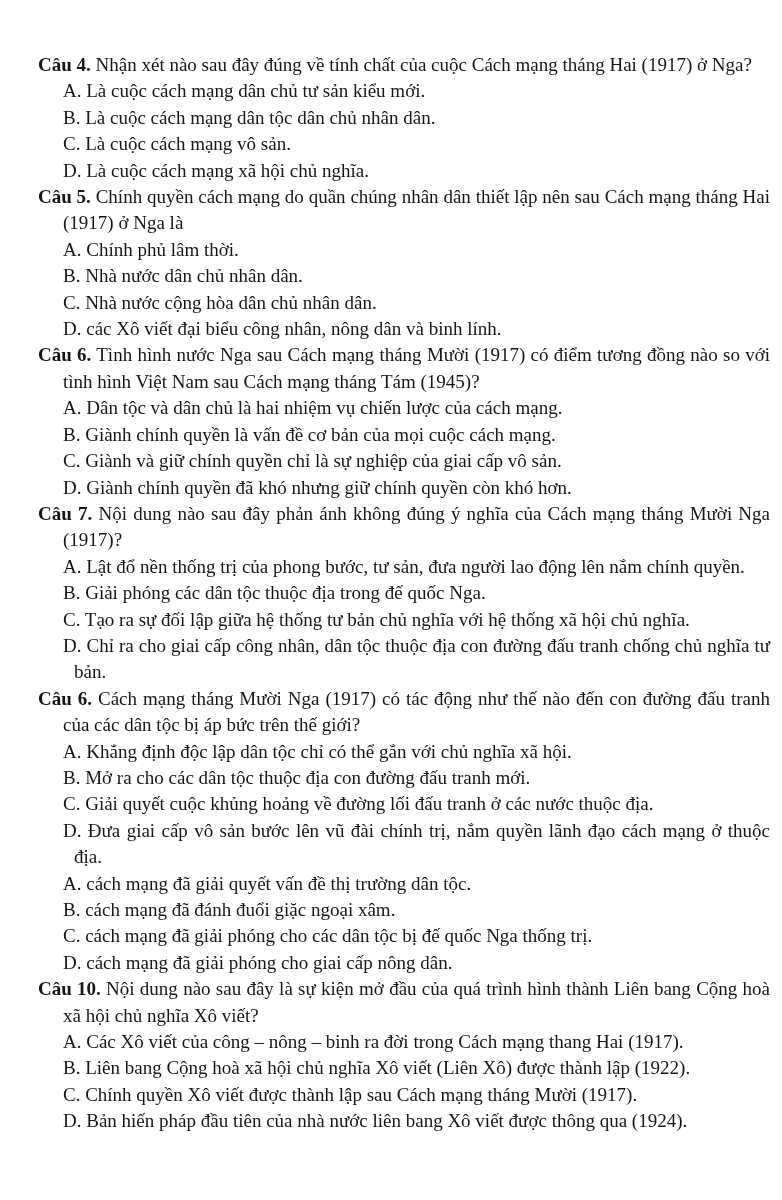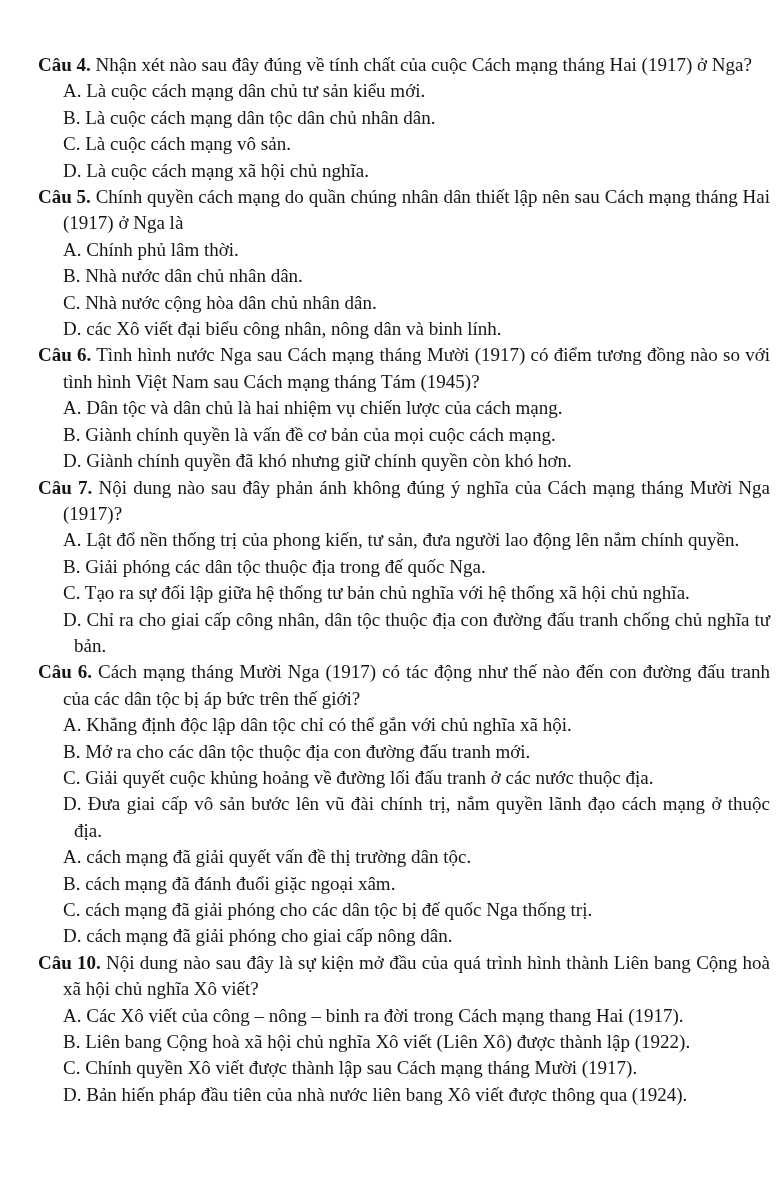--- a/index.html
+++ b/index.html
@@ -63,26 +63,27 @@
     <p class="option">A. Chính phủ lâm thời.</p>
     <p class="option">B. Nhà nước dân chủ nhân dân.</p>
     <p class="option">C. Nhà nước cộng hòa dân chủ nhân dân.</p>
     <p class="option">D. các Xô viết đại biểu công nhân, nông dân và binh lính.</p>
   </section>
 
   <section class="question">
     <p class="q-head"><span class="q-label">Câu 6.</span> <span>Tình hình nước Nga sau Cách mạng tháng Mười (1917) có điểm tương đồng nào so với tình hình Việt Nam sau Cách mạng tháng Tám (1945)?</span></p>
     <p class="option">A. Dân tộc và dân chủ là hai nhiệm vụ chiến lược của cách mạng.</p>
     <p class="option">B. Giành chính quyền là vấn đề cơ bản của mọi cuộc cách mạng.</p>
+    <p class="option">C. Giành và giữ chính quyền chỉ là sự nghiệp của giai cấp vô sản.</p>
     <p class="option">D. Giành chính quyền đã khó nhưng giữ chính quyền còn khó hơn.</p>
   </section>
 
   <section class="question">
     <p class="q-head"><span class="q-label">Câu 7.</span> <span>Nội dung nào sau đây phản ánh </span><span class="bold-word">không</span><span> đúng ý nghĩa của Cách mạng tháng Mười Nga (1917)?</span></p>
-    <p class="option">A. Lật đổ nền thống trị của phong kiến, tư sản, đưa người lao động lên nắm chính quyền.</p>
+    <p class="option">A. Lật đổ nền thống trị của phong bước, tư sản, đưa người lao động lên nắm chính quyền.</p>
     <p class="option">B. Giải phóng các dân tộc thuộc địa trong đế quốc Nga.</p>
     <p class="option">C. Tạo ra sự đối lập giữa hệ thống tư bản chủ nghĩa với hệ thống xã hội chủ nghĩa.</p>
     <p class="option">D. Chỉ ra cho giai cấp công nhân, dân tộc thuộc địa con đường đấu tranh chống chủ nghĩa tư bản.</p>
   </section>
 
   <section class="question">
     <p class="q-head"><span class="q-label">Câu 6.</span> <span>Cách mạng tháng Mười Nga (1917) có tác động như thế nào đến con đường đấu tranh của các dân tộc bị áp bức trên thế giới?</span></p>
     <p class="option">A. Khẳng định độc lập dân tộc chỉ có thể gắn với chủ nghĩa xã hội.</p>
     <p class="option">B. Mở ra cho các dân tộc thuộc địa con đường đấu tranh mới.</p>
     <p class="option">C. Giải quyết cuộc khủng hoảng về đường lối đấu tranh ở các nước thuộc địa.</p>

